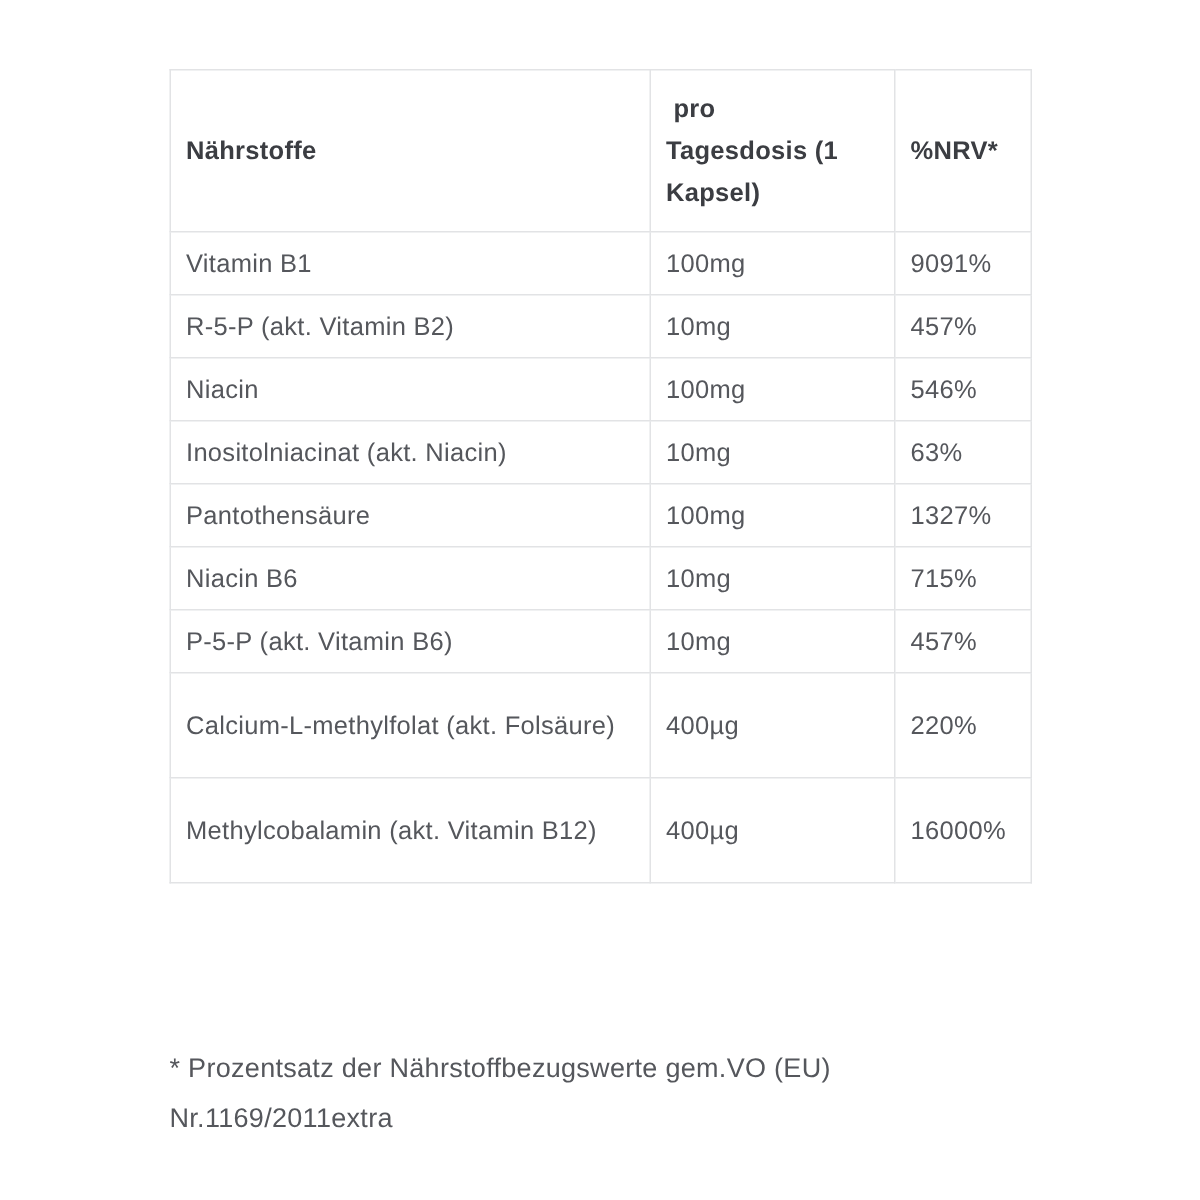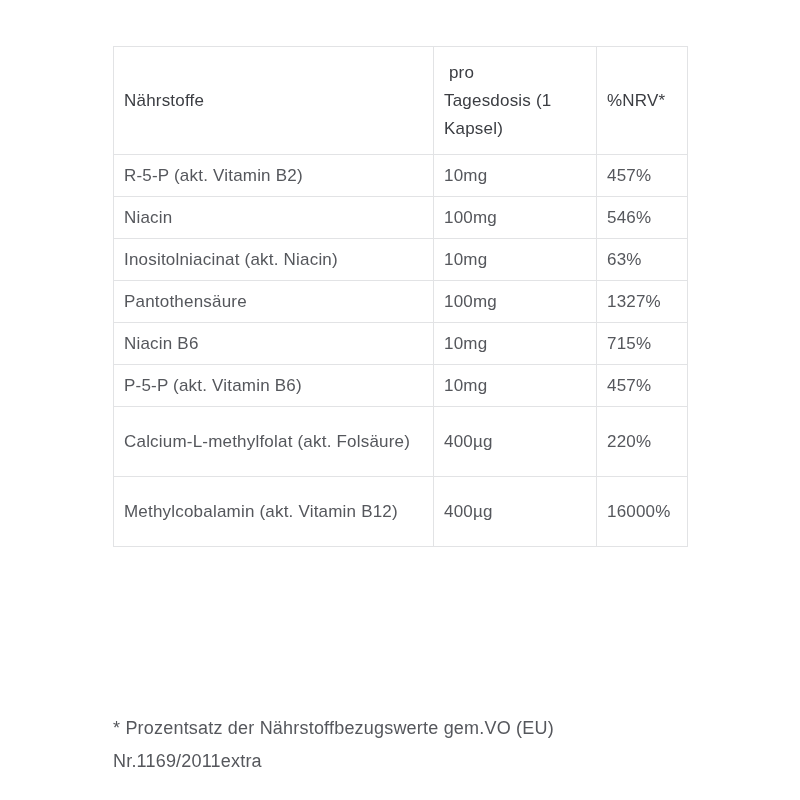--- a/index.html
+++ b/index.html
@@ -31,21 +31,21 @@
   table.nutrition td {
     border: 1px solid #e2e3e5;
     vertical-align: middle;
     text-align: left;
     padding: 6px 10px 6px 10px;
     box-sizing: border-box;
   }
   table.nutrition th {
     height: 108px;
     color: #3b3d42;
-    font-weight: normal;
+    font-weight: bold;
     font-size: 17px;
     line-height: 28px;
     white-space: pre-line;
     letter-spacing: 0.2px;
   }
   table.nutrition td {
     height: 42px;
     color: #55575c;
     font-size: 17px;
     line-height: 27px;
@@ -56,21 +56,20 @@
   }
   .footnote {
     position: absolute;
     left: 113px;
     top: 696px;
     width: 574px;
     color: #55575c;
     font-size: 18px;
     line-height: 33px;
     letter-spacing: 0.2px;
-    margin-top: 16px;
   }
 </style>
 </head>
 <body>
 
 <div class="page">
 
   <div class="table-wrap">
     <table class="nutrition">
       <colgroup>
@@ -81,20 +80,25 @@
       <thead>
         <tr>
           <th>Nährstoffe</th>
           <th>&nbsp;pro
 Tagesdosis (1
 Kapsel)</th>
           <th>%NRV*</th>
         </tr>
       </thead>
       <tbody id="table-body">
+  <tr>
+    <td>Vitamin B1</td>
+    <td>100mg</td>
+    <td>9091%</td>
+  </tr>
 
 
   <tr>
     <td>R-5-P (akt. Vitamin B2)</td>
     <td>10mg</td>
     <td>457%</td>
   </tr>
 
   <tr>
     <td>Niacin</td>

